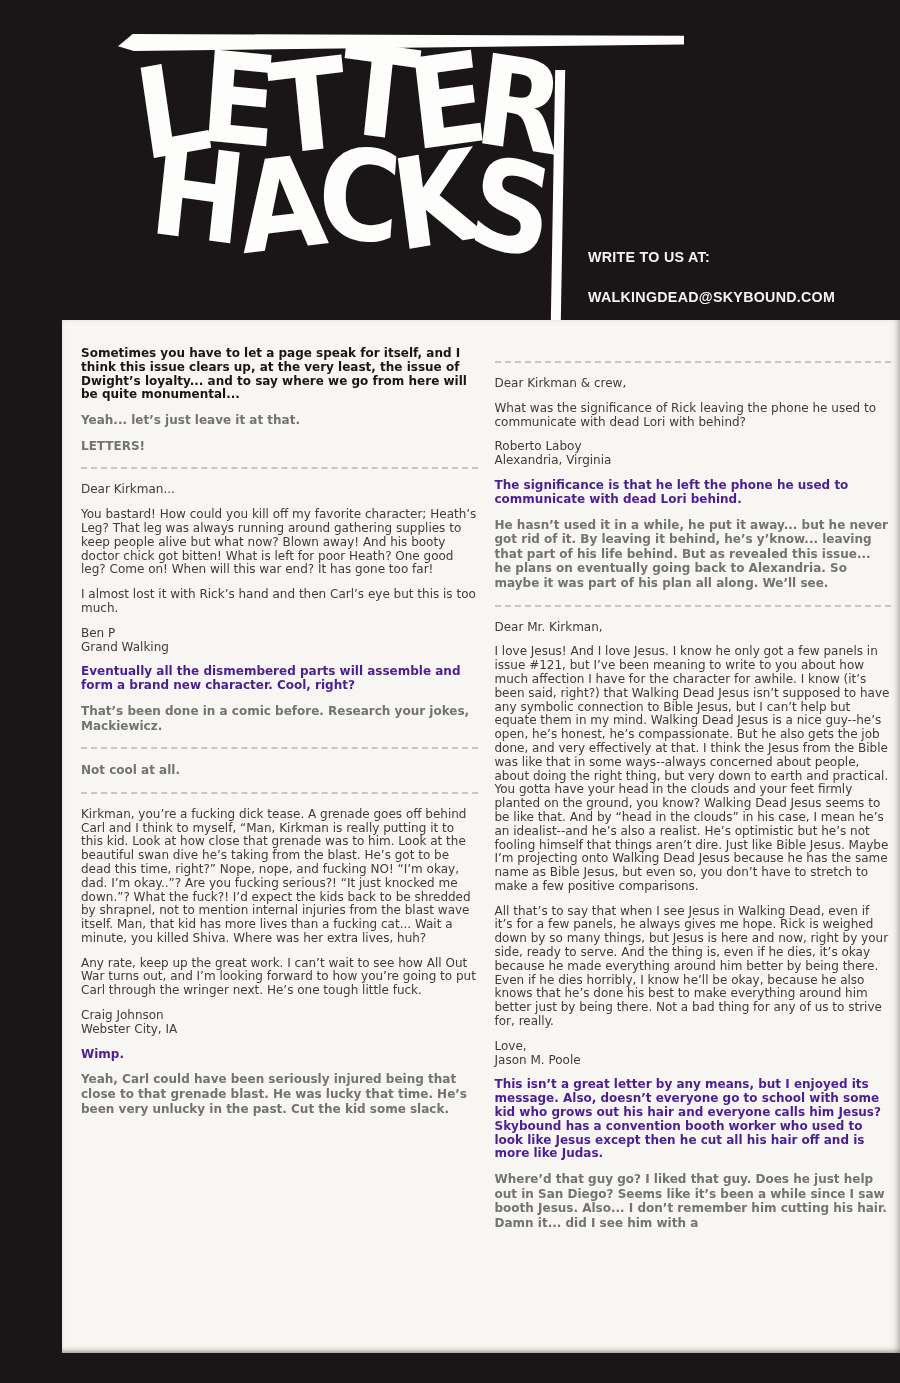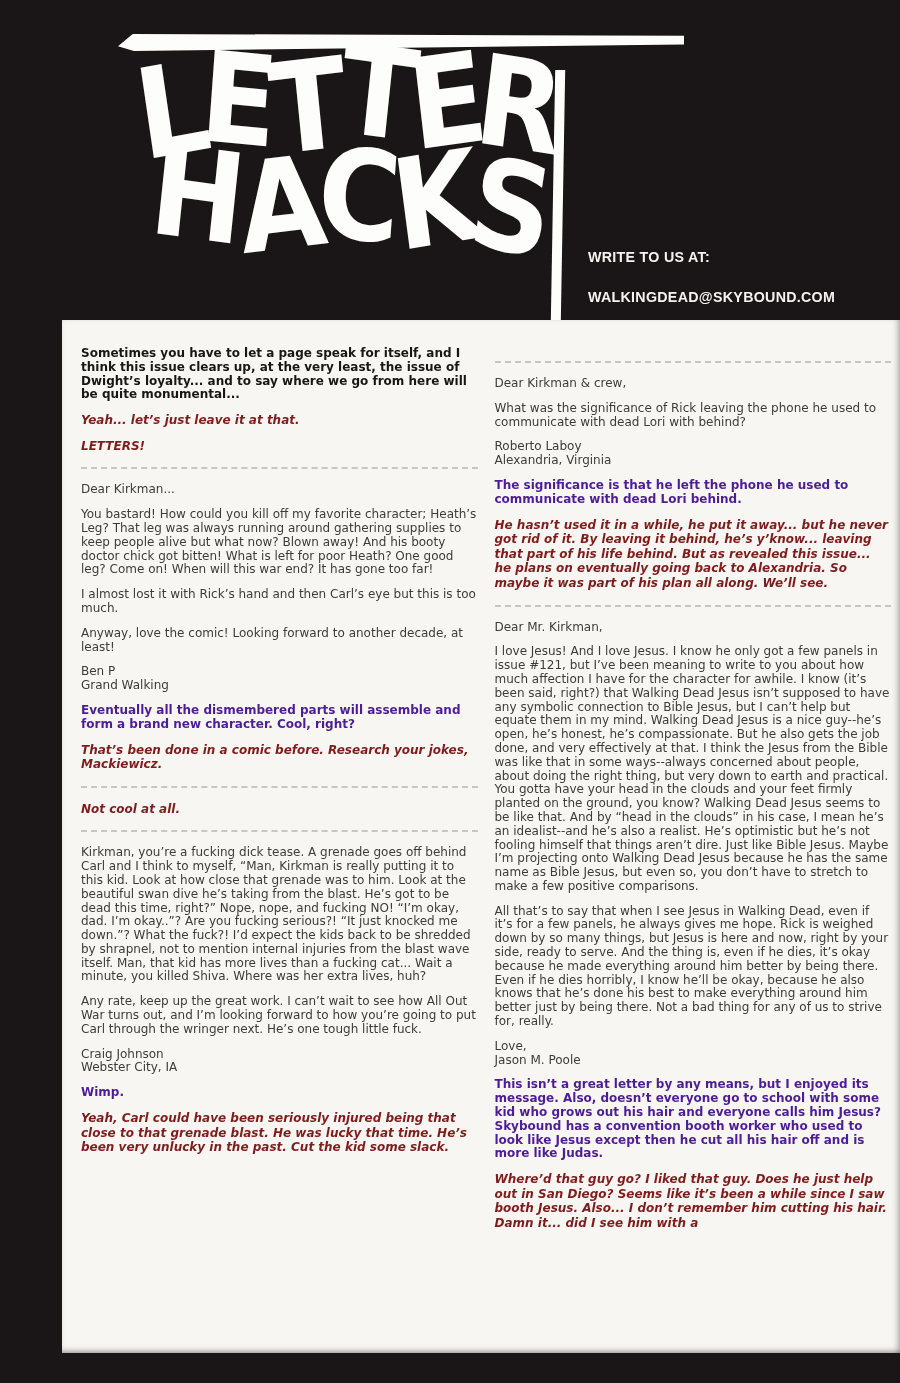--- a/index.html
+++ b/index.html
@@ -45,21 +45,21 @@
     margin-left: 29px;
   }
   .content { display:flex; gap:17px; padding:27px 10px 0 19px; }
   .col { width:397px; }
   .col p {
     margin:0 0 11px; font-size:12px; line-height:13.8px; color:#3d3c3a;
     white-space:pre-line;
   }
   .col p.intro { font-weight:bold; color:#181715; }
   .col p.bold  { font-weight:bold; color:#4c1d95; }
-  .col p.resp  { font-weight:bold; font-style:italic; color:#7f1d1d; line-height:14.6px; }
+  .col p.resp  { font-weight:bold; color:#737373; line-height:14.6px; }
   hr.div {
     border:0; border-top:2px dashed #c9c6c0; margin:14px 0 14px;
   }
 </style>
 </head>
 <body>
 
 <div class="header">
   <div class="topbar"></div>
   <div class="logo">
@@ -88,21 +88,20 @@
   <div class="content">
 
     <div class="col">
       <p class="intro">Sometimes you have to let a page speak for itself, and I think this issue clears up, at the very least, the issue of Dwight’s loyalty... and to say where we go from here will be quite monumental...</p>
       <p class="resp">Yeah... let’s just leave it at that.</p>
       <p class="resp">LETTERS!</p>
       <hr class="div">
       <p class="body">Dear Kirkman...</p>
       <p class="body">You bastard! How could you kill off my favorite character; Heath’s Leg? That leg was always running around gathering supplies to keep people alive but what now? Blown away! And his booty doctor chick got bitten! What is left for poor Heath? One good leg? Come on! When will this war end? It has gone too far!</p>
       <p class="body">I almost lost it with Rick’s hand and then Carl’s eye but this is too much.</p>
-      <p class="body">Anyway, love the comic! Looking forward to another decade, at least!</p>
       <p class="body">Ben P
 Grand Walking</p>
       <p class="bold">Eventually all the dismembered parts will assemble and form a brand new character. Cool, right?</p>
       <p class="resp">That’s been done in a comic before.  Research your jokes, Mackiewicz.</p>
       <hr class="div">
       <p class="resp">Not cool at all.</p>
       <hr class="div">
       <p class="body">Kirkman, you’re a fucking dick tease. A grenade goes off behind Carl and I think to myself, “Man, Kirkman is really putting it to this kid. Look at how close that grenade was to him. Look at the beautiful swan dive he’s taking from the blast. He’s got to be dead this time, right?” Nope, nope, and fucking NO! “I’m okay, dad. I’m okay..”? Are you fucking serious?! “It just knocked me down.”? What the fuck?! I’d expect the kids back to be shredded by shrapnel, not to mention internal injuries from the blast wave itself. Man, that kid has more lives than a fucking cat... Wait a minute, you killed Shiva. Where was her extra lives, huh?</p>
       <p class="body">Any rate, keep up the great work. I can’t wait to see how All Out War turns out, and I’m looking forward to how you’re going to put Carl through the wringer next. He’s one tough little fuck.</p>
       <p class="body">Craig Johnson

